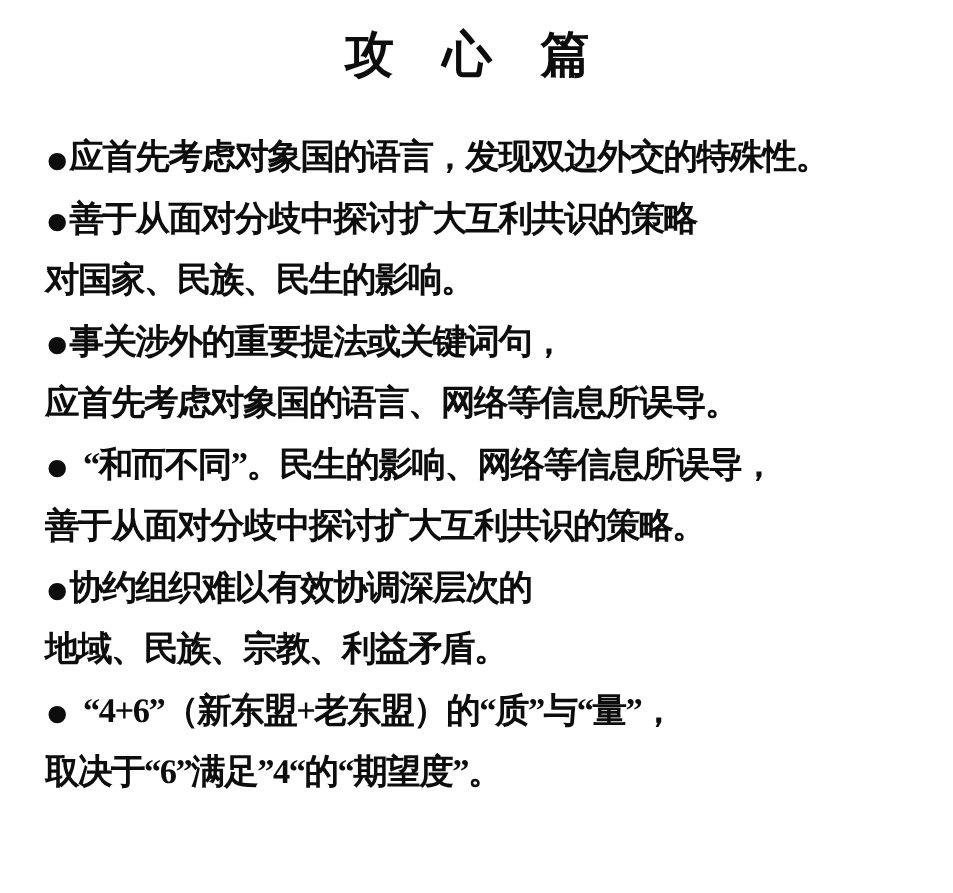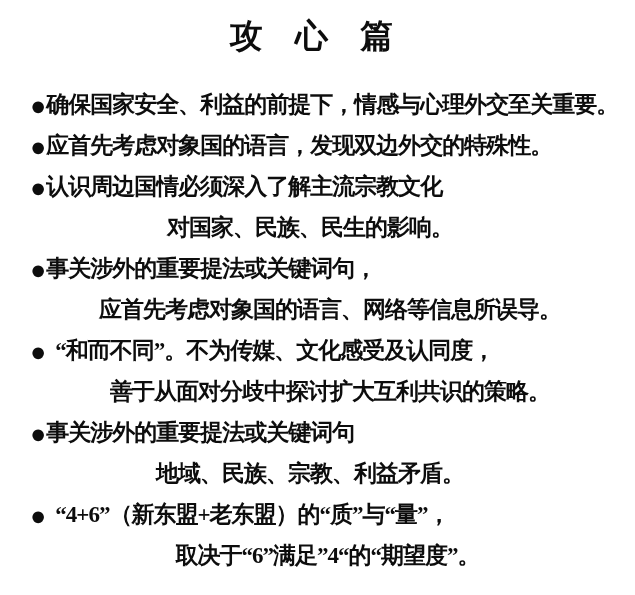--- a/index.html
+++ b/index.html
@@ -39,59 +39,56 @@
   }
   .line { height: 41px; white-space: nowrap; }
   .bullet {
     display: inline-block;
     font-size: 27px;
     line-height: 1;
     vertical-align: -3px;
     letter-spacing: 0;
   }
   .bullet.gap { margin-right: 9px; }
-  .cont { text-align: center; }
+  .cont { text-align: left; }
   .pr0  { padding-right: 0; }
   .pr5  { padding-right: 5px; }
   .pr40 { padding-right: 40px; }
 </style>
 </head>
 <body>
 
 <div class="page">
 
   <div class="title">攻 心 篇</div>
 
   <div class="content">
 
-    <div class="line">
-      <span class="bullet">●</span><span>确保国家安全、利益的前提下，情感与心理外交至关重要。</span>
-    </div>
 
     <div class="line">
       <span class="bullet">●</span><span>应首先考虑对象国的语言，发现双边外交的特殊性。</span>
     </div>
 
     <div class="line">
-      <span class="bullet">●</span><span>认识周边国情必须深入了解主流宗教文化</span>
+      <span class="bullet">●</span><span>善于从面对分歧中探讨扩大互利共识的策略</span>
     </div>
     <div class="line cont pr40">对国家、民族、民生的影响。</div>
 
     <div class="line">
       <span class="bullet">●</span><span>事关涉外的重要提法或关键词句，</span>
     </div>
     <div class="line cont pr0">应首先考虑对象国的语言、网络等信息所误导。</div>
 
     <div class="line">
-      <span class="bullet gap">●</span><span>“和而不同”。不为传媒、文化感受及认同度，</span>
+      <span class="bullet gap">●</span><span>“和而不同”。民生的影响、网络等信息所误导，</span>
     </div>
     <div class="line cont pr0">善于从面对分歧中探讨扩大互利共识的策略。</div>
 
     <div class="line">
-      <span class="bullet">●</span><span>事关涉外的重要提法或关键词句</span>
+      <span class="bullet">●</span><span>协约组织难以有效协调深层次的</span>
     </div>
     <div class="line cont pr40">地域、民族、宗教、利益矛盾。</div>
 
     <div class="line">
       <span class="bullet gap">●</span><span>“4+6”（新东盟+老东盟）的“质”与“量”，</span>
     </div>
     <div class="line cont pr5">取决于“6”满足”4“的“期望度”。</div>
 
   </div>
 </div>

